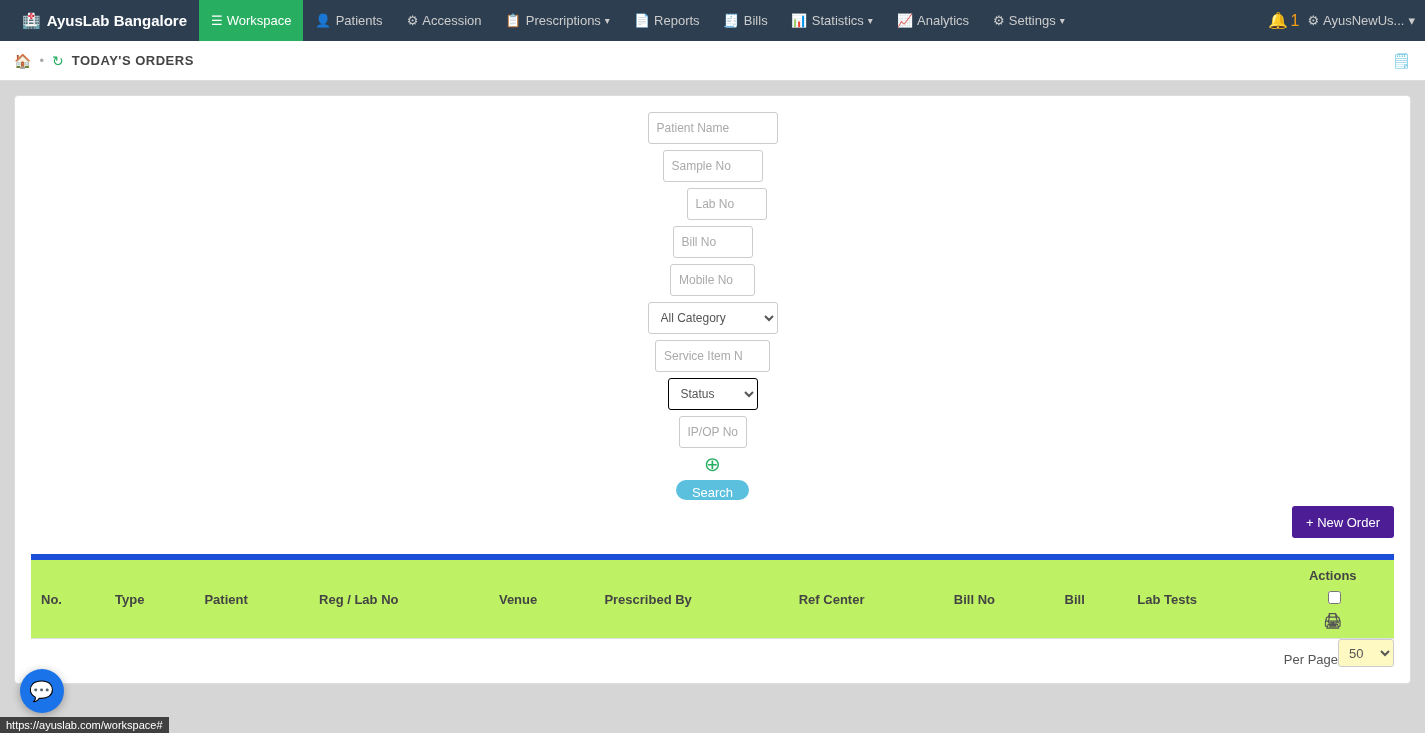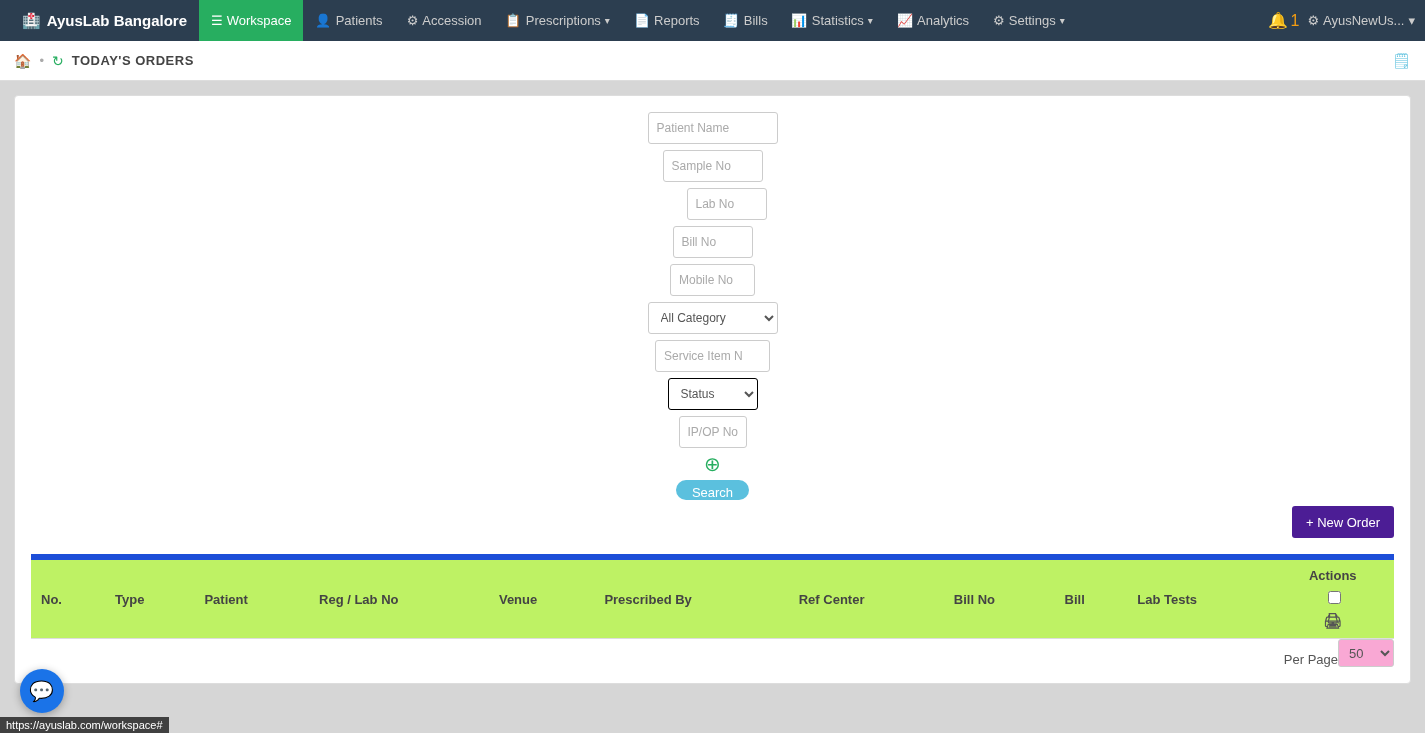--- a/index.html
+++ b/index.html
@@ -212,21 +212,21 @@
       align-items: flex-end;
       font-size: 13px;
       color: #555;
     }
     .select-perpage {
       border: 1px solid #ccc;
       border-radius: 3px;
       padding: 3px 6px;
       font-size: 13px;
       color: #555;
-      background: #f9a8d4;
+      background: #fef9c3;
       height: 28px;
     }
 
     
     .chat-bubble {
       position: fixed;
       bottom: 20px;
       left: 20px;
       width: 44px;
       height: 44px;

